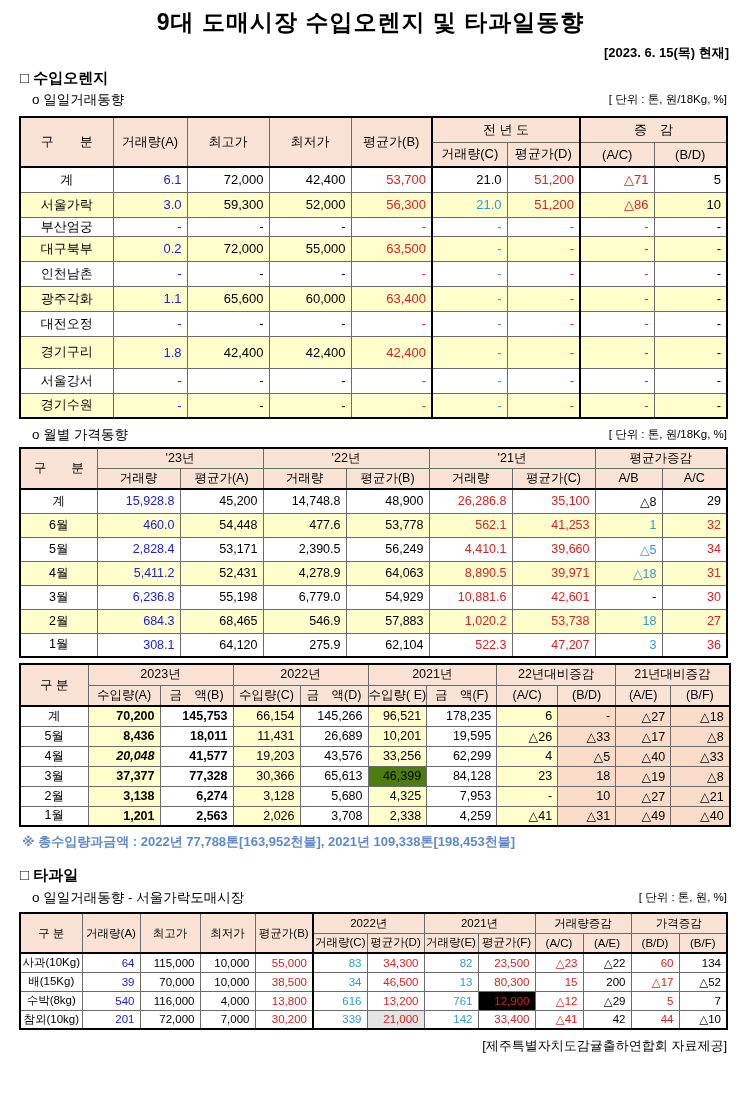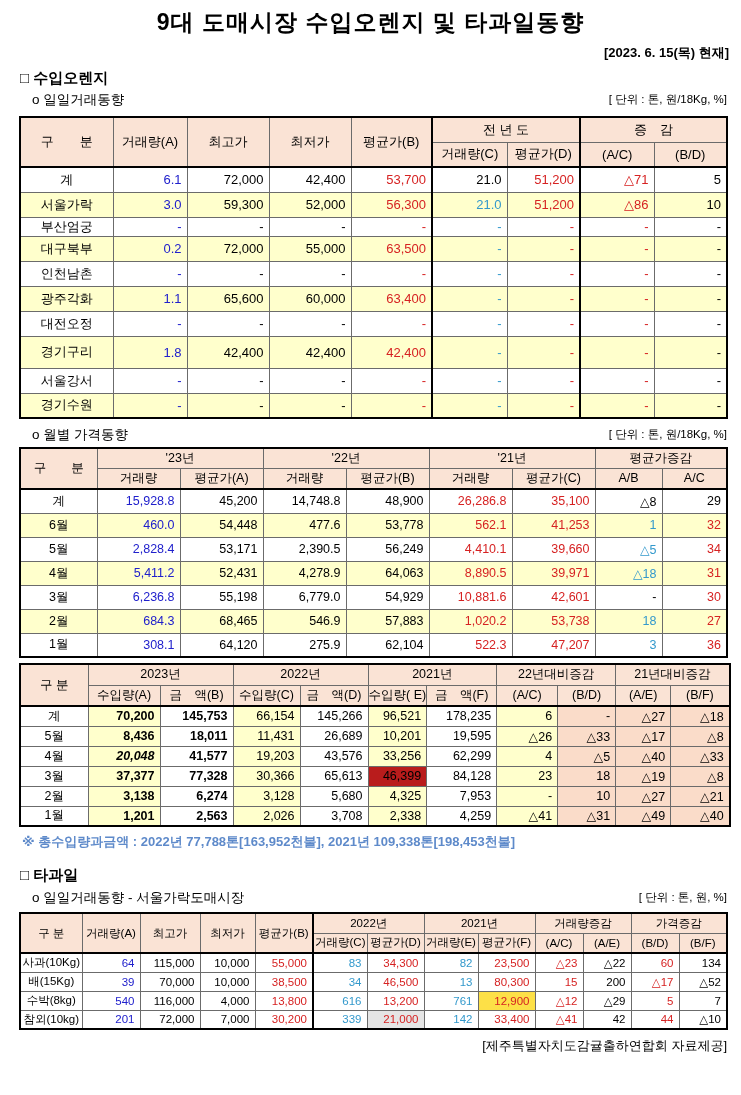--- a/index.html
+++ b/index.html
@@ -383,21 +383,21 @@
           <td style="background: rgb(250, 220, 201);">△5</td>
           <td style="background: rgb(250, 220, 201);">△40</td>
           <td style="background: rgb(250, 220, 201);">△33</td>
         </tr>
         <tr style="height: 20px;">
           <td class="lbl" style="background: rgb(255, 255, 255);">3월</td>
           <td style="font-weight: bold; background: rgb(255, 255, 204);">37,377</td>
           <td style="font-weight: bold; background: rgb(255, 255, 255);">77,328</td>
           <td style="background: rgb(255, 255, 204);">30,366</td>
           <td style="background: rgb(255, 255, 255);">65,613</td>
-          <td style="background: #b91c1c;">46,399</td>
+          <td style="background: #4d7c0f;">46,399</td>
           <td style="background: rgb(255, 255, 255);">84,128</td>
           <td style="background: rgb(255, 255, 204);">23</td>
           <td style="background: rgb(250, 220, 201);">18</td>
           <td style="background: rgb(250, 220, 201);">△19</td>
           <td style="background: rgb(250, 220, 201);">△8</td>
         </tr>
         <tr style="height: 20px;">
           <td class="lbl" style="background: rgb(255, 255, 255);">2월</td>
           <td style="font-weight: bold; background: rgb(255, 255, 204);">3,138</td>
           <td style="font-weight: bold; background: rgb(255, 255, 255);">6,274</td>
@@ -506,21 +506,21 @@
         </tr>
         <tr style="height: 19px;">
           <td class="lbl" style="background: rgb(255, 255, 255);">수박(8kg)</td>
           <td class="c-b" style="background: rgb(255, 255, 255);">540</td>
           <td style="background: rgb(255, 255, 255);">116,000</td>
           <td style="background: rgb(255, 255, 255);">4,000</td>
           <td class="c-r" style="background: rgb(255, 255, 255);">13,800</td>
           <td class="c-s blt" style="background: rgb(255, 255, 255);">616</td>
           <td class="c-r" style="background: rgb(255, 255, 255);">13,200</td>
           <td class="c-s" style="background: rgb(255, 255, 255);">761</td>
-          <td class="c-r" style="background: #fde047; padding-left: 8px;">12,900</td>
+          <td class="c-r" style="background: #000000; padding-left: 8px;">12,900</td>
           <td class="c-r" style="background: rgb(255, 255, 255);">△12</td>
           <td style="background: rgb(255, 255, 255);">△29</td>
           <td class="c-r" style="background: rgb(255, 255, 255);">5</td>
           <td style="background: rgb(255, 255, 255);">7</td>
         </tr>
         <tr style="height: 19px;">
           <td class="lbl" style="background: rgb(255, 255, 255);">참외(10kg)</td>
           <td class="c-b" style="background: rgb(255, 255, 255);">201</td>
           <td style="background: rgb(255, 255, 255);">72,000</td>
           <td style="background: rgb(255, 255, 255);">7,000</td>

